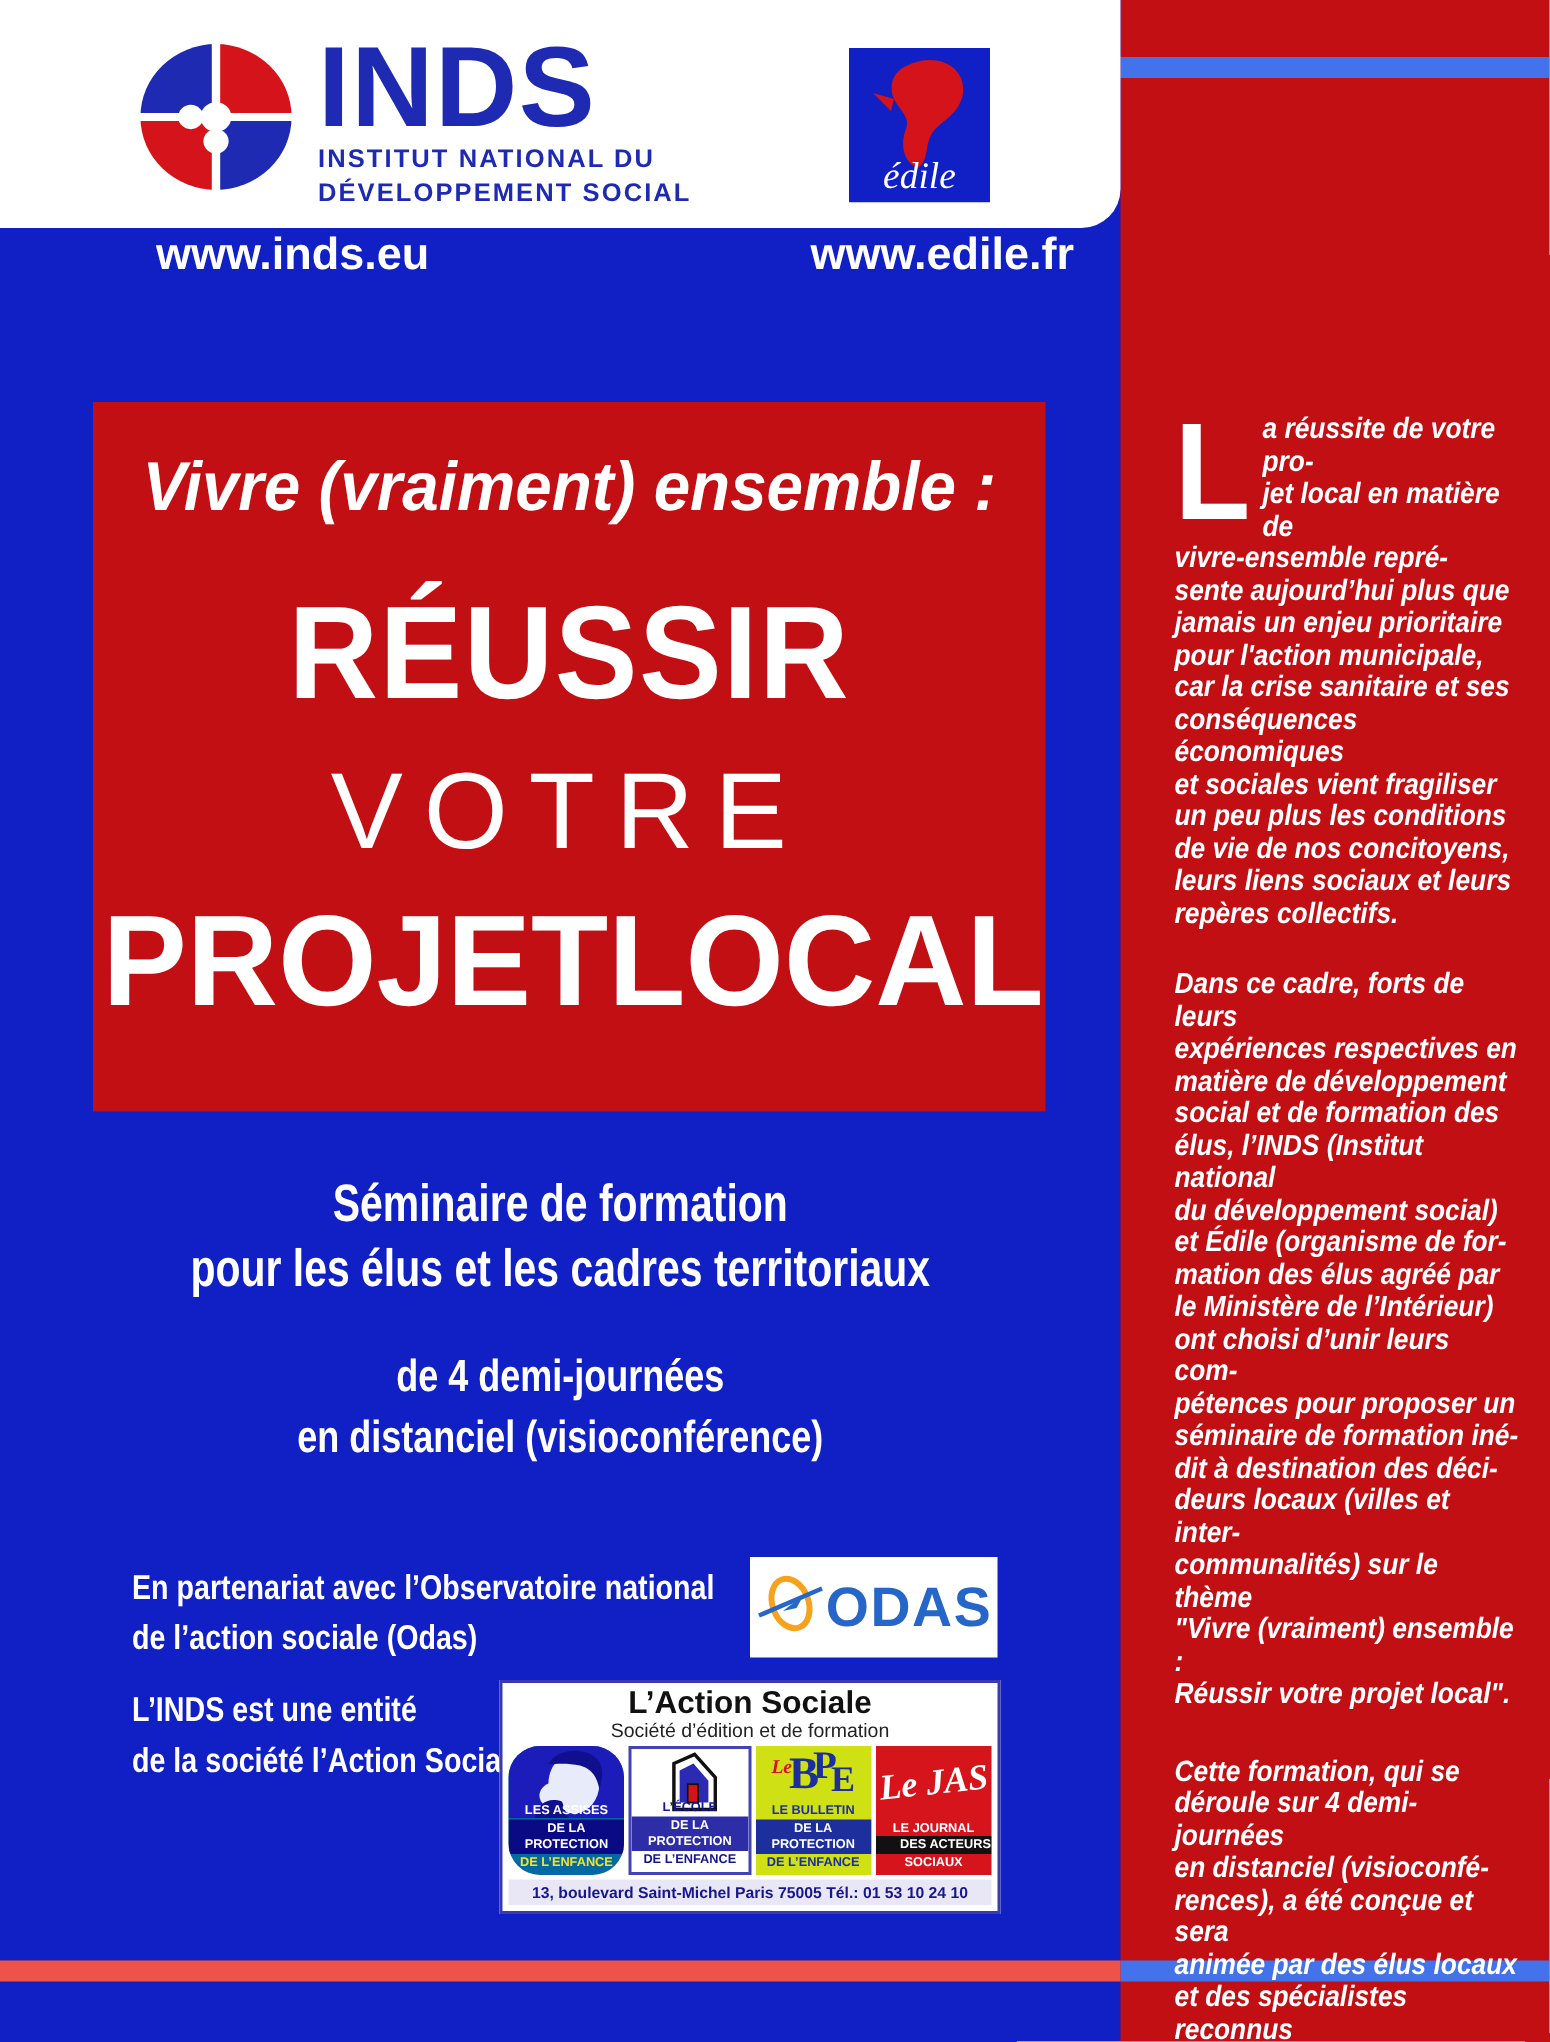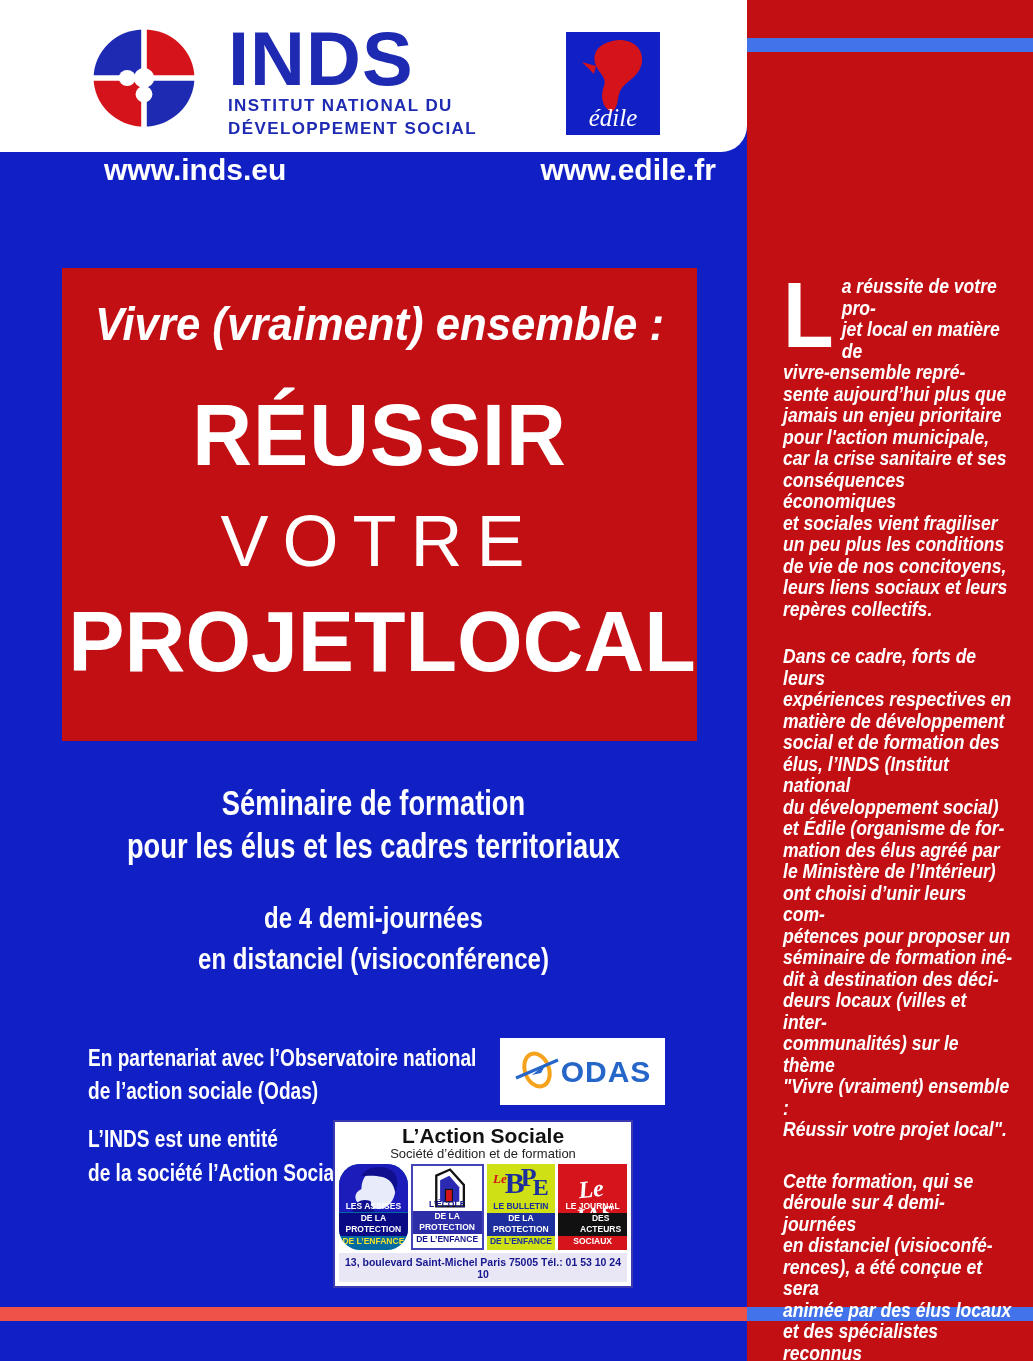--- a/index.html
+++ b/index.html
@@ -18,21 +18,21 @@
         color:#fff;font-weight:bold;font-style:italic;
         font-size:19.5px;line-height:21.5px;}
   .sidebar-article p{margin:0 0 26px 0;white-space:pre-line;}
   .sidebar-article p.p2{margin-bottom:30px;}
   .dropcap{float:left;font-style:normal;font-weight:800;font-size:92px;line-height:70px;
         margin:4px 9px 0 0;}
 
   
   .header-band{position:absolute;left:0;top:0;width:747px;height:152px;background:#fff;
         border-bottom-right-radius:26px;}
-  .inds-logo{position:absolute;left:88px;top:24px;display:flex;align-items:flex-start;gap:28px;}
+  .inds-logo{position:absolute;left:88px;top:24px;display:flex;align-items:flex-start;gap:12px;}
   .inds-text{padding-top:2px;}
   .inds-acronym{font-size:76px;font-weight:800;color:#1e2ab2;line-height:0.88;letter-spacing:1px;}
   .inds-sub{font-size:17px;font-weight:bold;color:#1e2ab2;letter-spacing:1.4px;line-height:1.18;margin-top:3px;}
   .edile-logo{position:absolute;left:566px;top:32px;width:94px;height:103px;}
   .edile-text{position:absolute;left:0;bottom:3px;width:100%;text-align:center;color:#fff;
         font-family:"Liberation Serif",serif;font-style:italic;font-size:25px;}
 
   
   .links-row{position:absolute;left:88px;top:153px;width:612px;display:flex;
         justify-content:space-between;color:#fff;font-weight:bold;font-size:30px;margin-left:16px;}
@@ -60,24 +60,24 @@
   .partner-text{position:absolute;left:88px;top:1042px;color:#fff;font-weight:bold;
         font-size:23px;line-height:1.42;white-space:pre-line;
         transform:scaleX(0.83);transform-origin:left top;}
   .entity-text{position:absolute;left:88px;top:1122px;color:#fff;font-weight:bold;
         font-size:23px;line-height:1.48;white-space:pre-line;
         transform:scaleX(0.83);transform-origin:left top;}
 
   
   .odas-box{position:absolute;left:500px;top:1038px;width:165px;height:67px;background:#fff;
         display:flex;align-items:center;justify-content:center;gap:1px;}
-  .odas-word{color:#2566c8;font-weight:800;font-size:30px;letter-spacing:1px;}
-
-  
-  .as-block{position:absolute;left:333px;top:1120px;width:300px;background:#fff;
+  .odas-word{color:#2566c8;font-weight:800;font-size:37px;letter-spacing:1px;}
+
+  
+  .as-block{position:absolute;left:333px;top:1120px;width:334px;background:#fff;
         border:2px solid #3a3ab0;padding:3px 4px 4px;box-sizing:border-box;}
   .as-title{text-align:center;font-size:21px;font-weight:800;color:#111;line-height:1.05;}
   .as-sub{text-align:center;font-size:13px;color:#222;line-height:1.1;margin-bottom:3px;}
   .as-tiles{display:flex;gap:3px;}
   .tile{flex:1;height:86px;position:relative;display:flex;flex-direction:column;
         justify-content:flex-end;overflow:hidden;box-sizing:border-box;}
   .tile .labels{position:relative;padding-bottom:3px;}
   .lbl{display:block;font-size:8.5px;font-weight:800;text-align:center;line-height:1.35;}
   .t-assises{background:#0369a1;border-radius:21px;}
   .t-assises .l1{color:#fff;}

